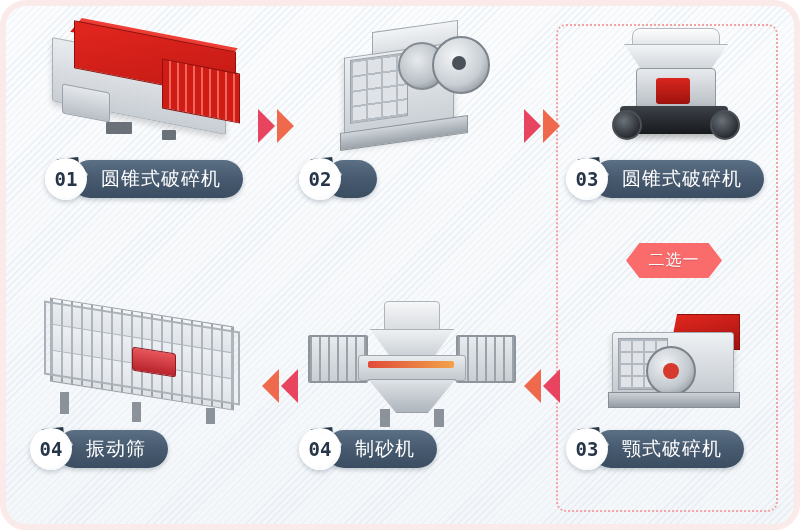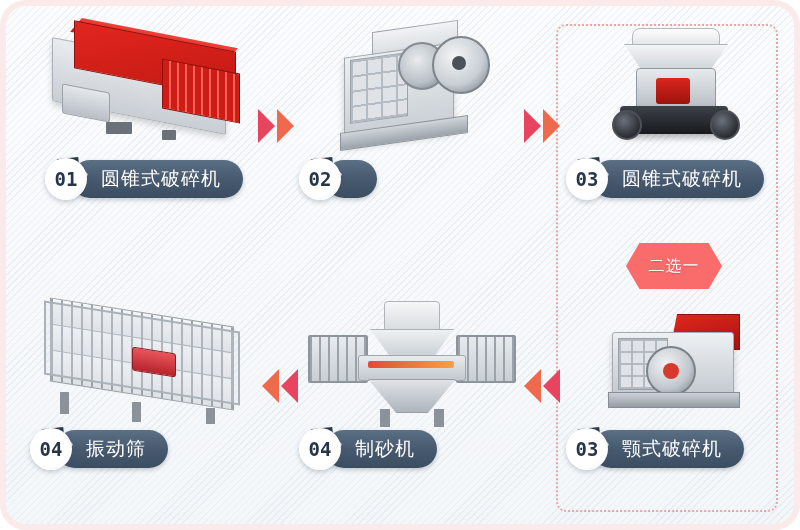--- a/index.html
+++ b/index.html
@@ -27,21 +27,21 @@
   
   .option-box{
     position:absolute;left:550px;top:18px;width:222px;height:488px;
     border:2px dotted #f3a2a2;
     border-radius:10px;
     box-sizing:border-box;
   }
 
   
   .hex-badge{
-    position:absolute;left:620px;top:237px;width:96px;height:46px;
+    position:absolute;left:620px;top:237px;width:96px;height:35px;
     background:#fa6b6b;
     color:#ffffff;
     font-size:16px;letter-spacing:1px;
     display:flex;align-items:center;justify-content:center;
     -webkit-clip-path:polygon(14% 0%,86% 0%,100% 50%,86% 100%,14% 100%,0% 50%);
     clip-path:polygon(14% 0%,86% 0%,100% 50%,86% 100%,14% 100%,0% 50%);
     text-shadow:0 1px 1px rgba(0,0,0,.18);
   }
 
   

